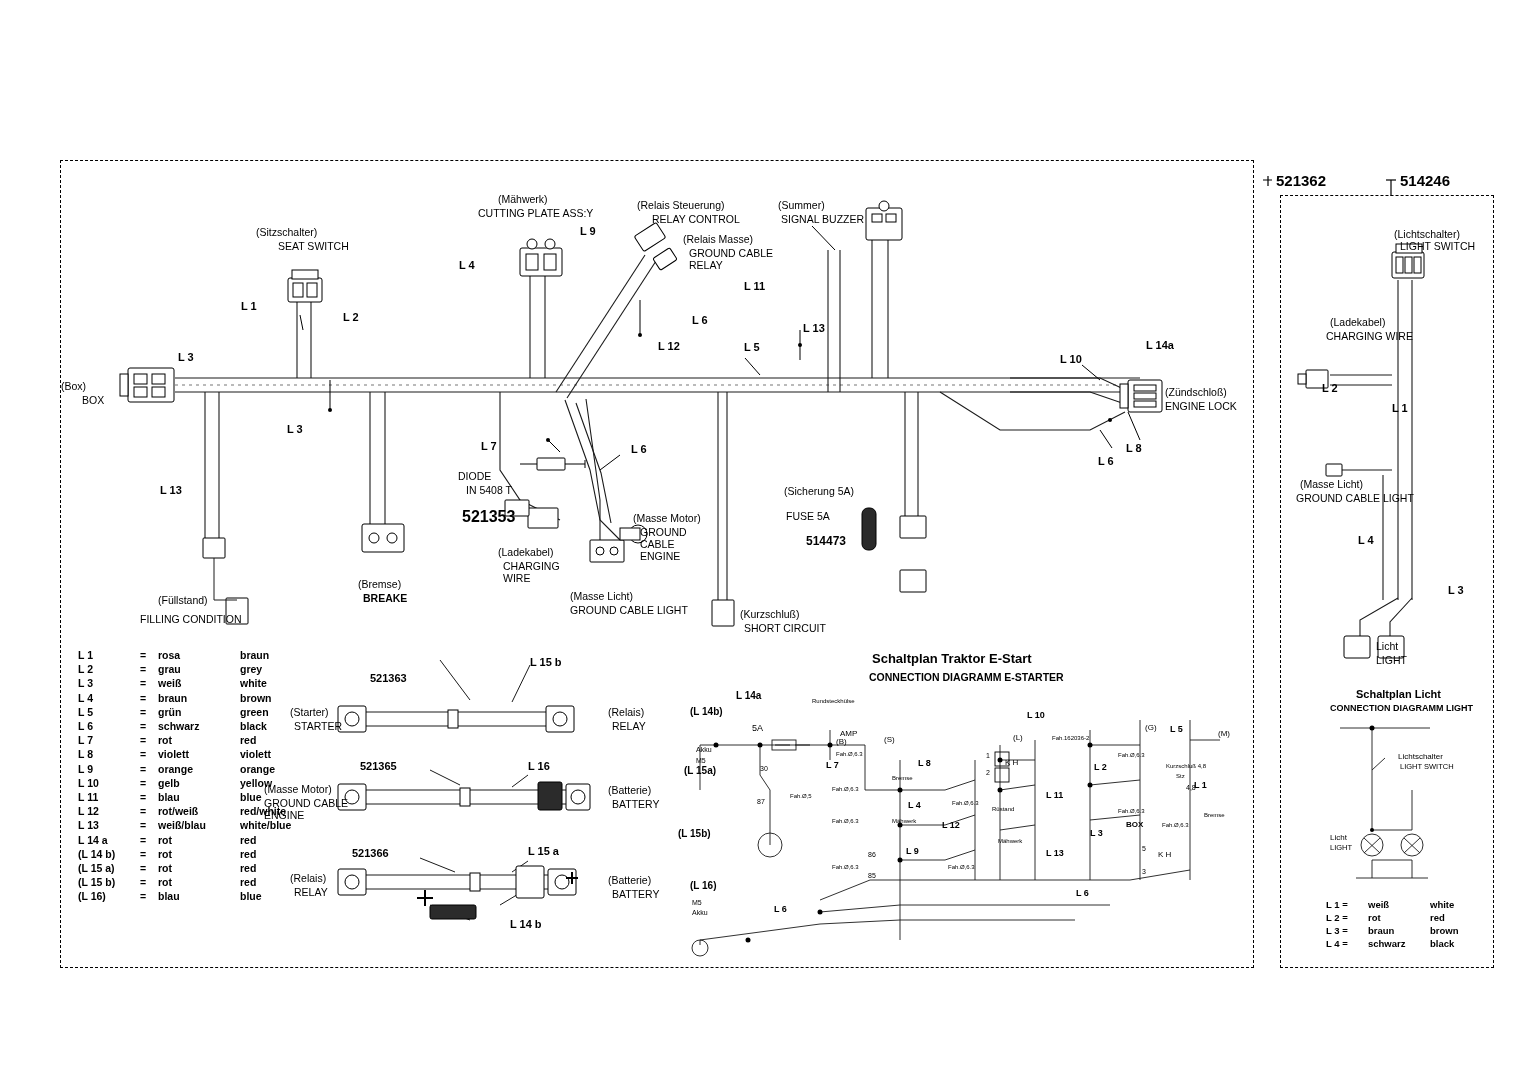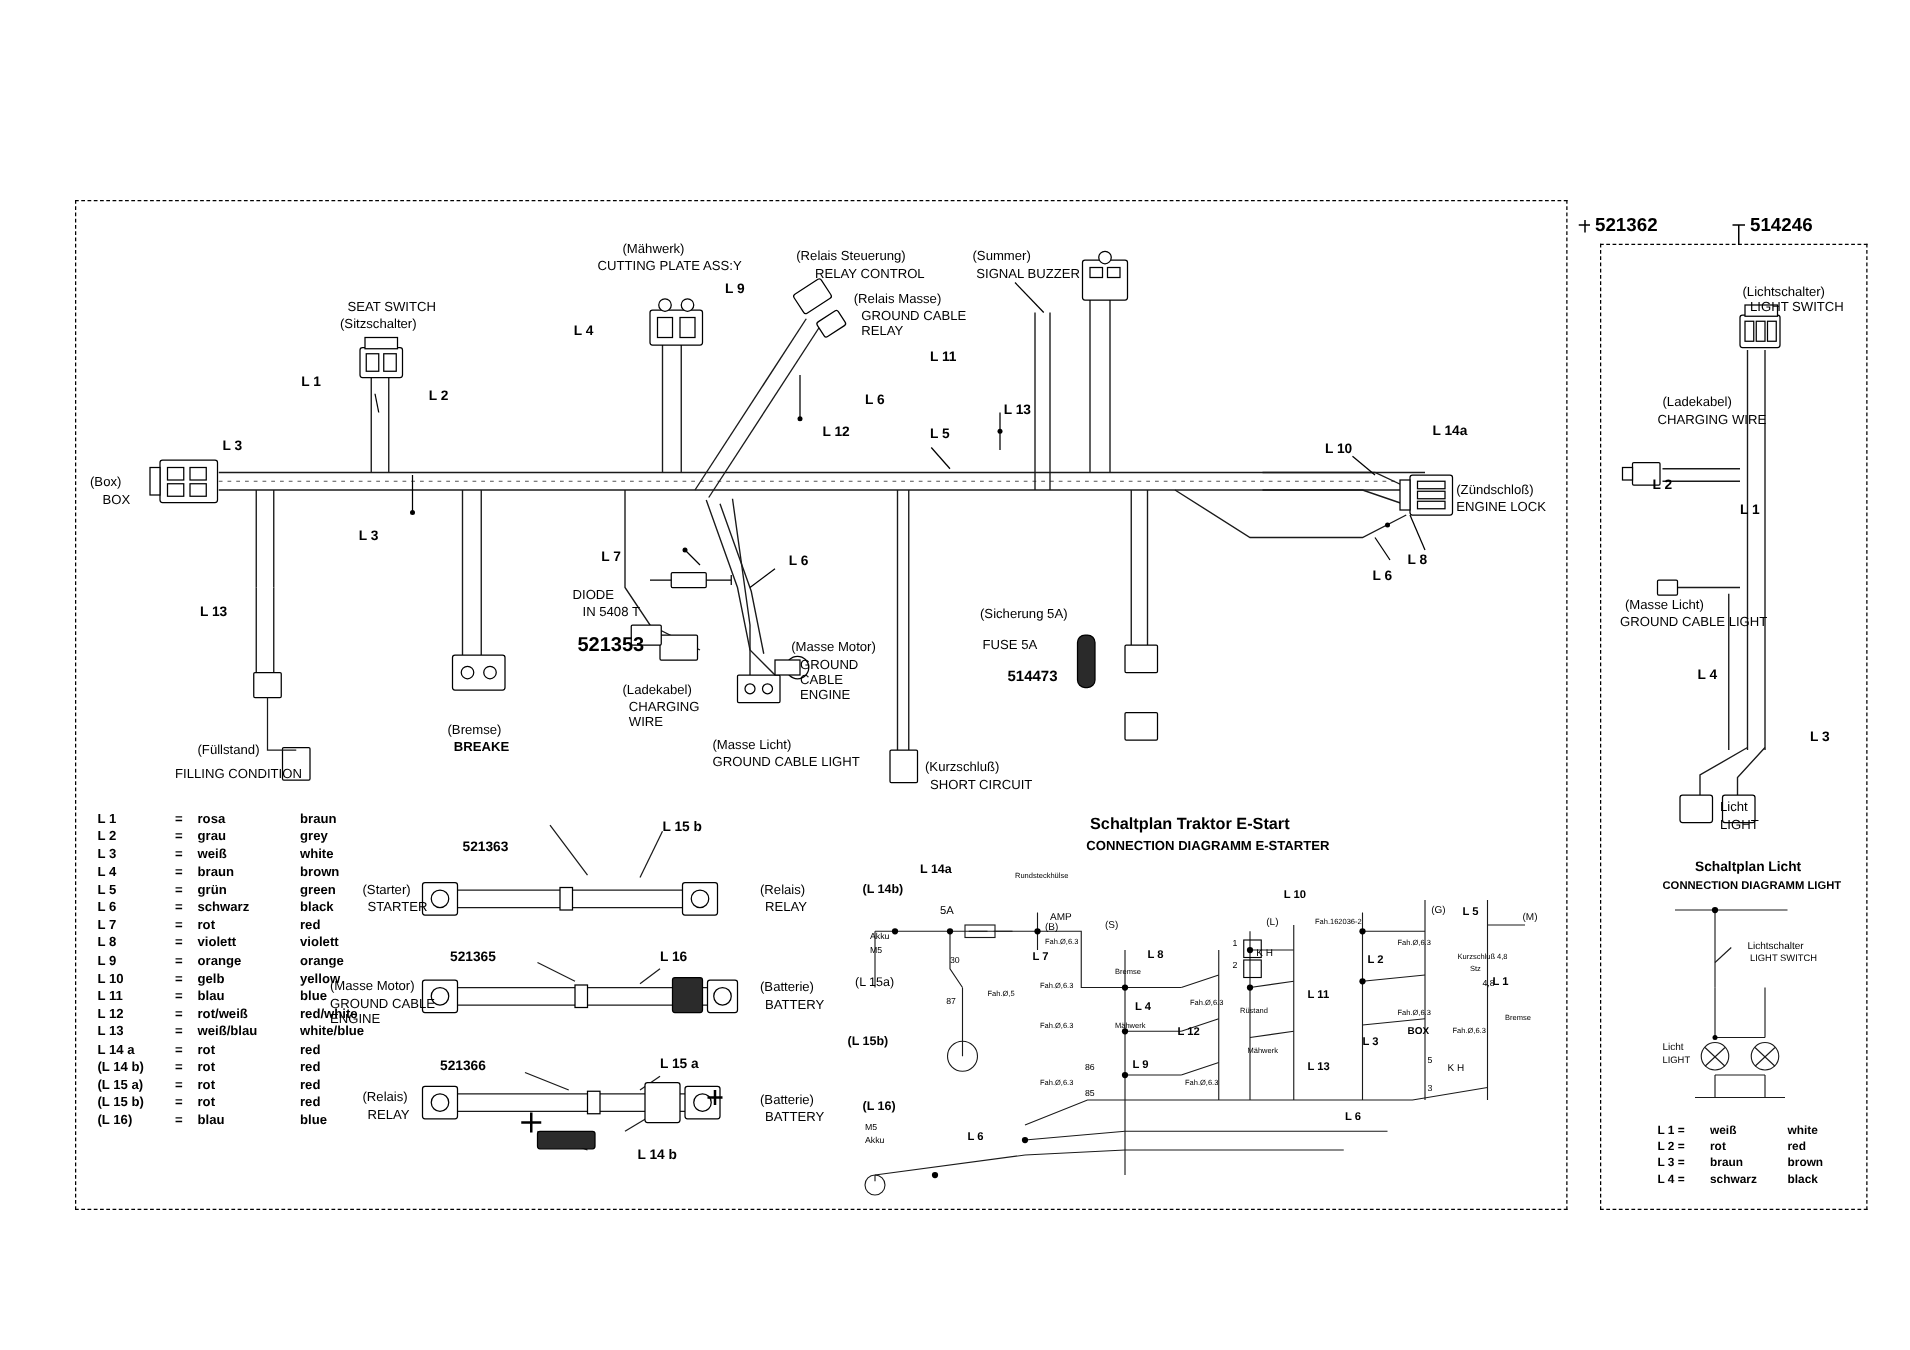--- a/index.html
+++ b/index.html
@@ -158,40 +158,40 @@
       <path d="M745 358 L760 375"></path>
         <path d="M1082 365 L1100 380"></path>
       <path d="M1100 430 L1112 448"></path>
         <path d="M1128 412 L1140 440"></path>
       <path d="M548 440 L560 452"></path>
         <path d="M620 455 L600 470"></path>
       <path d="M835 250 L812 226"></path>
     </g>
   </svg>
 
-  <div class="lbl c" style="left:272px;top:226px;margin-top:27px;">(Sitzschalter)</div>
+  <div class="lbl c" style="left:256px;top:226px;">(Sitzschalter)</div>
   <div class="lbl c" style="left:278px;top:240px;">SEAT SWITCH</div>
 
   <div class="lbl c" style="left:498px;top:193px;">(Mähwerk)</div>
   <div class="lbl c" style="left:478px;top:207px;">CUTTING PLATE ASS:Y</div>
 
   <div class="lbl" style="left:637px;top:199px;">(Relais Steuerung)</div>
   <div class="lbl" style="left:652px;top:213px;">RELAY CONTROL</div>
 
   <div class="lbl" style="left:683px;top:233px;">(Relais Masse)</div>
   <div class="lbl" style="left:689px;top:247px;">GROUND CABLE
 RELAY</div>
 
   <div class="lbl" style="left:778px;top:199px;">(Summer)</div>
   <div class="lbl" style="left:781px;top:213px;">SIGNAL BUZZER</div>
 
   <div class="lbl" style="left:1165px;top:386px;">(Zündschloß)</div>
   <div class="lbl" style="left:1165px;top:400px;">ENGINE LOCK</div>
 
-  <div class="lbl" style="left:72px;top:380px;">(Box)</div>
+  <div class="lbl" style="left:61px;top:380px;">(Box)</div>
   <div class="lbl" style="left:82px;top:394px;">BOX</div>
 
   <div class="lbl" style="left:158px;top:594px;">(Füllstand)</div>
   <div class="lbl" style="left:140px;top:613px;">FILLING CONDITION</div>
 
   <div class="lbl" style="left:358px;top:578px;">(Bremse)</div>
   <div class="lbl" style="left:363px;top:592px;font-weight:bold;">BREAKE</div>
 
   <div class="lbl" style="left:498px;top:546px;">(Ladekabel)</div>
   <div class="lbl" style="left:503px;top:560px;">CHARGING
@@ -380,21 +380,21 @@
       <circle cx="716" cy="745" r="2.5"></circle>
     </g>
     <g stroke="#000" fill="none" stroke-width="0.9">
       <rect x="995" y="752" width="14" height="14"></rect>
       <rect x="995" y="768" width="14" height="14"></rect>
     </g>
   </svg>
 
   <div class="tiny" style="left:736px;top:690px;font-size:10px;font-weight:bold;">L 14a</div>
   <div class="tiny" style="left:690px;top:706px;font-size:10px;font-weight:bold;">(L 14b)</div>
-  <div class="tiny" style="left:684px;top:781px;font-size:10px;font-weight:normal;">(L 15a)</div>
+  <div class="tiny" style="left:684px;top:765px;font-size:10px;font-weight:bold;">(L 15a)</div>
   <div class="tiny" style="left:678px;top:828px;font-size:10px;font-weight:bold;">(L 15b)</div>
   <div class="tiny" style="left:690px;top:880px;font-size:10px;font-weight:bold;">(L 16)</div>
   <div class="tiny" style="left:752px;top:723px;font-size:9px;">5A</div>
   <div class="tiny" style="left:840px;top:729px;font-size:8px;">AMP</div>
   <div class="tiny" style="left:836px;top:737px;font-size:8px;">(B)</div>
   <div class="tiny" style="left:884px;top:735px;font-size:8px;">(S)</div>
   <div class="tiny" style="left:1013px;top:733px;font-size:8px;">(L)</div>
   <div class="tiny" style="left:1145px;top:723px;font-size:8px;">(G)</div>
   <div class="tiny" style="left:1218px;top:729px;font-size:8px;">(M)</div>
   <div class="tiny" style="left:696px;top:746px;font-size:7px;">Akku</div>

